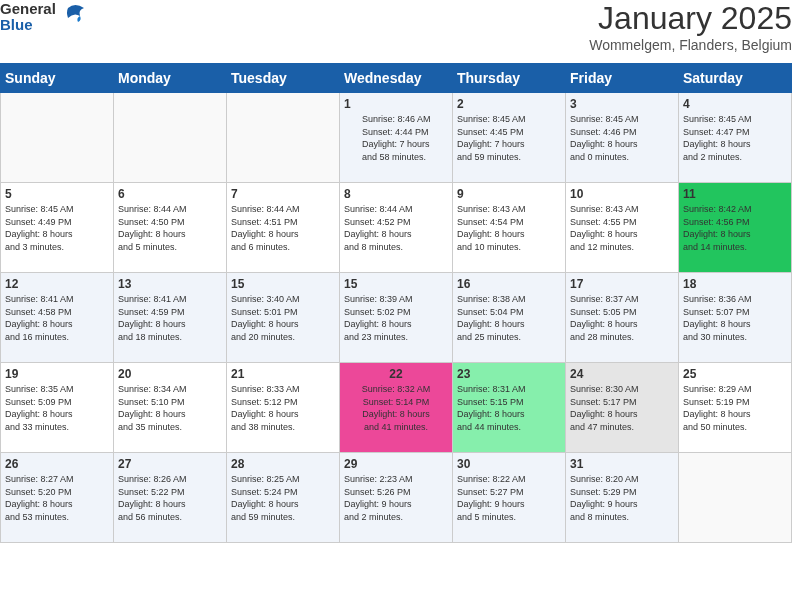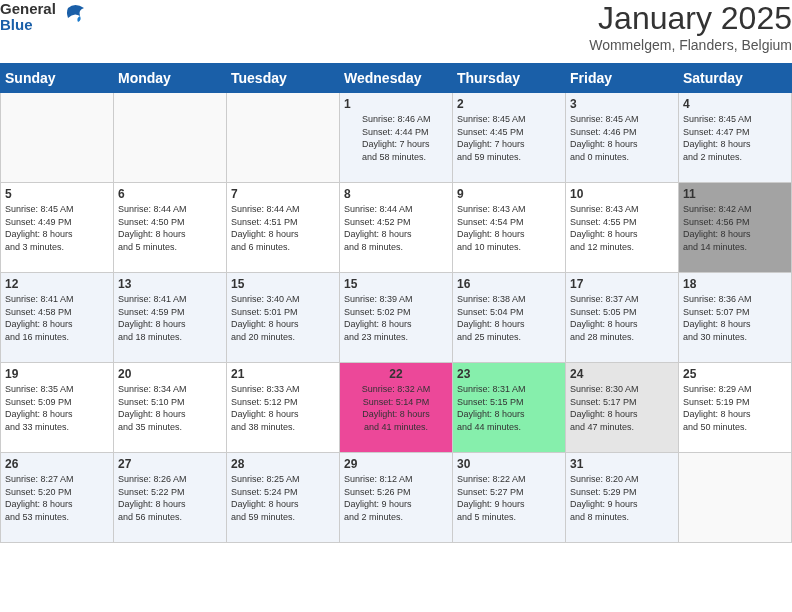--- a/index.html
+++ b/index.html
@@ -146,21 +146,21 @@
 Daylight: 8 hours
 and 10 minutes.</div>
           </td>
           <td style="background: rgb(255, 255, 255);">
             <div class="day-num">10</div>
             <div class="day-info" style="white-space: pre-line;">Sunrise: 8:43 AM
 Sunset: 4:55 PM
 Daylight: 8 hours
 and 12 minutes.</div>
           </td>
-          <td style="background: #a3a3a3;">
+          <td style="background: #22c55e;">
             <div class="day-num">11</div>
             <div class="day-info" style="white-space: pre-line;">Sunrise: 8:42 AM
 Sunset: 4:56 PM
 Daylight: 8 hours
 and 14 minutes.</div>
           </td>
         </tr>
         <tr>
           <td style="background: rgb(240, 244, 250);">
             <div class="day-num">12</div>
@@ -280,21 +280,21 @@
           </td>
           <td style="background: rgb(240, 244, 250);">
             <div class="day-num">28</div>
             <div class="day-info" style="white-space: pre-line;">Sunrise: 8:25 AM
 Sunset: 5:24 PM
 Daylight: 8 hours
 and 59 minutes.</div>
           </td>
           <td style="background: rgb(240, 244, 250);">
             <div class="day-num">29</div>
-            <div class="day-info" style="white-space: pre-line;">Sunrise: 8:12 AM
+            <div class="day-info" style="white-space: pre-line;">Sunrise: 2:23 AM
 Sunset: 5:26 PM
 Daylight: 9 hours
 and 2 minutes.</div>
           </td>
           <td style="background: rgb(240, 244, 250);">
             <div class="day-num">30</div>
             <div class="day-info" style="white-space: pre-line;">Sunrise: 8:22 AM
 Sunset: 5:27 PM
 Daylight: 9 hours
 and 5 minutes.</div>

